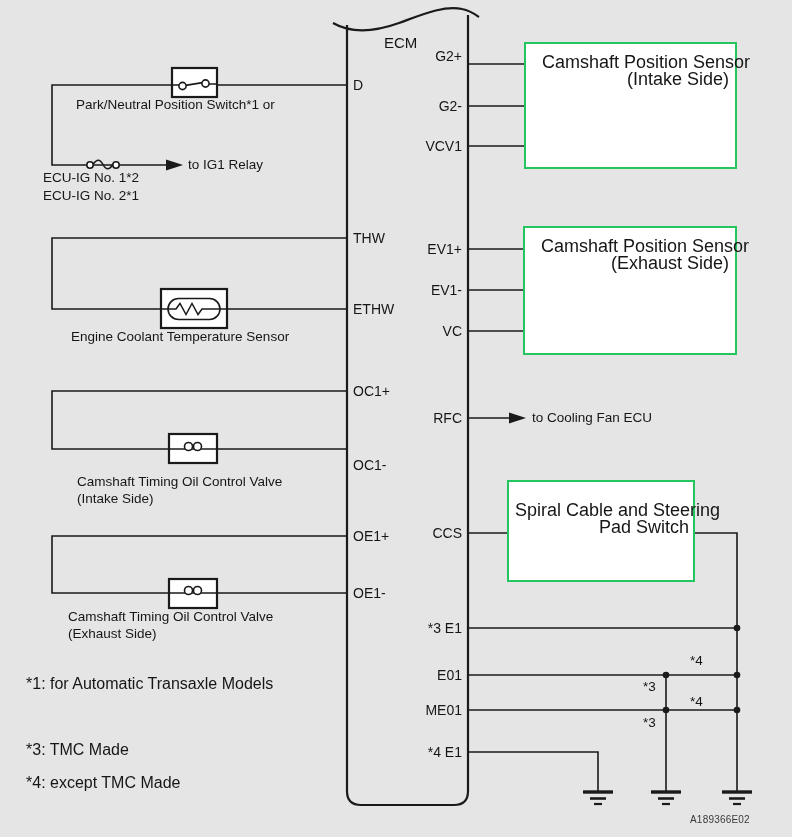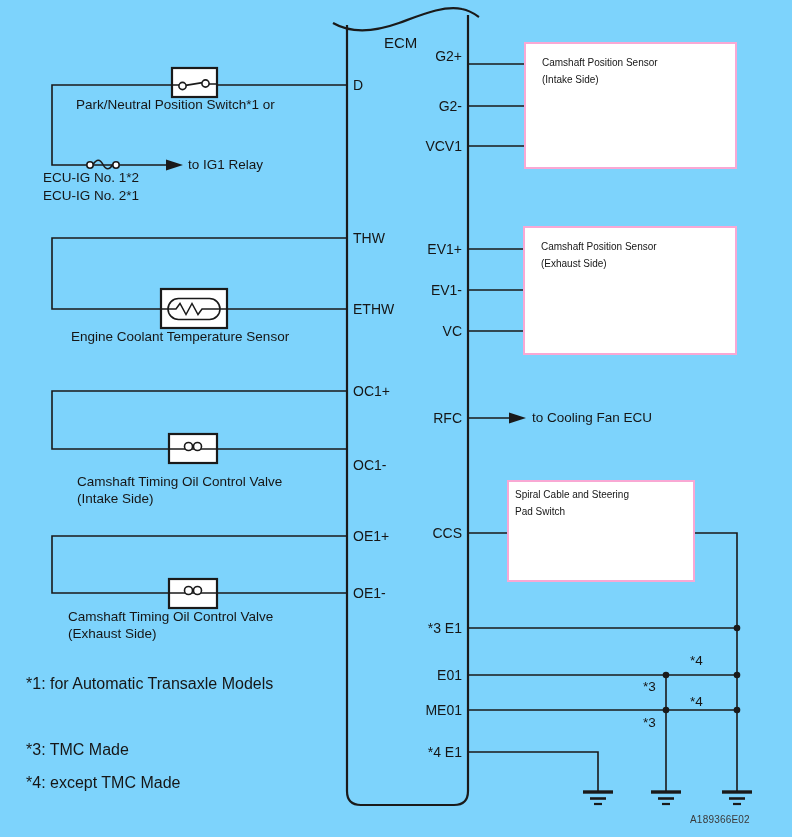--- a/index.html
+++ b/index.html
@@ -1,25 +1,25 @@
 <!DOCTYPE html>
 <html><head>
 <meta charset="utf-8">
 <style>
   html,body{margin:0;padding:0;background:#fff;}
   .canvas{
-    position:relative;width:792px;height:837px;background:#7dd3fc;
+    position:relative;width:792px;height:837px;background:#e5e5e5;
     font-family:"Liberation Sans",sans-serif;color:#161616;overflow:hidden;
   }
   .canvas svg{position:absolute;left:0;top:0;}
   .lbl{position:absolute;font-size:13.5px;line-height:16px;white-space:nowrap;}
   .pin-l{position:absolute;left:353px;font-size:14px;line-height:16px;white-space:nowrap;}
   .pin-r{position:absolute;left:330px;width:132px;text-align:right;font-size:14px;line-height:16px;white-space:nowrap;}
   .ecm-title{position:absolute;left:384px;top:35px;font-size:15px;line-height:16px;}
-  .cbox{position:absolute;box-sizing:border-box;border:2px solid #f9a8d4;background:#ffffff;font-size:10px;line-height:17px;}
+  .cbox{position:absolute;box-sizing:border-box;border:2px solid #22c55e;background:#ffffff;font-size:18px;line-height:17px;text-align:right;}
   .cbox .bx-line{white-space:nowrap;}
   .tag{position:absolute;font-size:13.5px;line-height:15px;white-space:nowrap;}
   .figid{position:absolute;left:690px;top:814px;width:100px;text-align:left;font-size:10px;color:#3a3a3a;letter-spacing:.2px;}
   .note{position:absolute;left:26px;font-size:16px;line-height:16px;white-space:nowrap;}
 </style>
 </head>
 <body>
 
 <div class="canvas">
 
@@ -146,21 +146,21 @@
   <div class="lbl" style="left:68px;top:626px">(Exhaust Side)</div>
 
   <div class="cbox" style="left:524px;top:42px;width:213px;height:127px;padding:10px 6px 0 16px">
     <div class="bx-line">Camshaft Position Sensor</div>
     <div class="bx-line">(Intake Side)</div>
   </div>
   <div class="cbox" style="left:523px;top:226px;width:214px;height:129px;padding:10px 6px 0 16px">
     <div class="bx-line">Camshaft Position Sensor</div>
     <div class="bx-line">(Exhaust Side)</div>
   </div>
-  <div class="cbox" style="left:507px;top:480px;width:188px;height:102px;padding:4px 4px 0 6px">
+  <div class="cbox" style="left:507px;top:480px;width:188px;height:102px;padding:20px 4px 0 6px">
     <div class="bx-line">Spiral Cable and Steering</div>
     <div class="bx-line">Pad Switch</div>
   </div>
 
   <div class="lbl" style="left:532px;top:410px">to Cooling Fan ECU</div>
 
   <div class="tag" style="left:690px;top:653px">*4</div>
   <div class="tag" style="left:643px;top:679px">*3</div>
   <div class="tag" style="left:690px;top:694px">*4</div>
   <div class="tag" style="left:643px;top:715px">*3</div>

